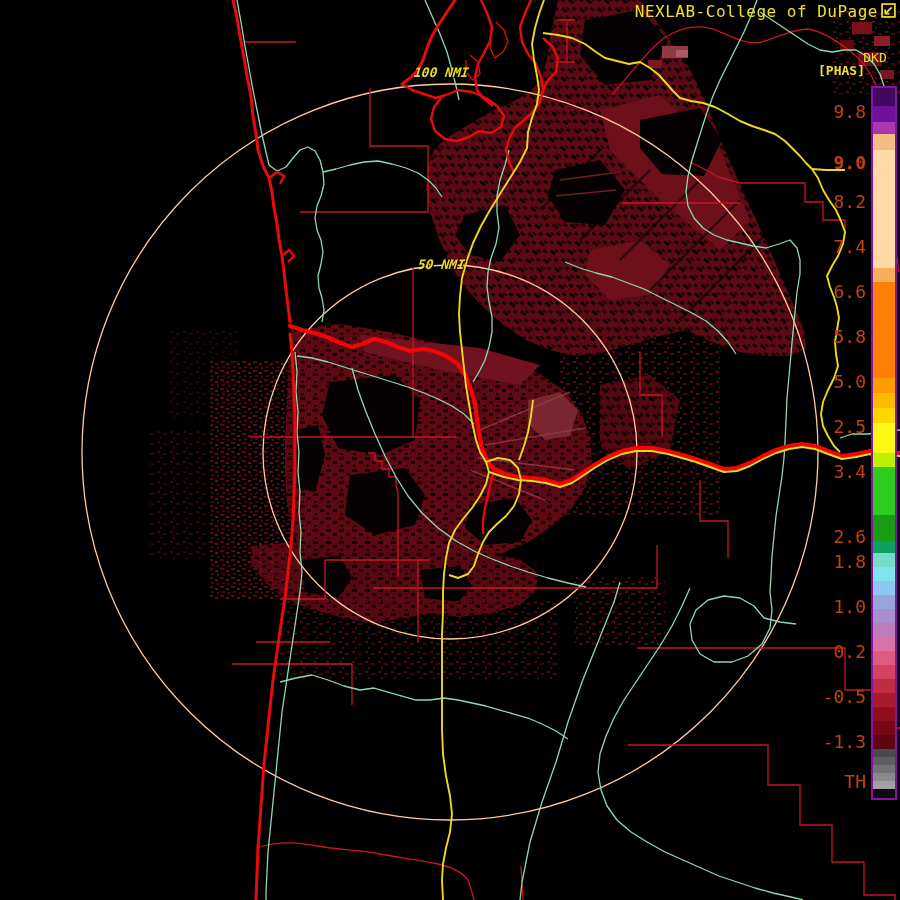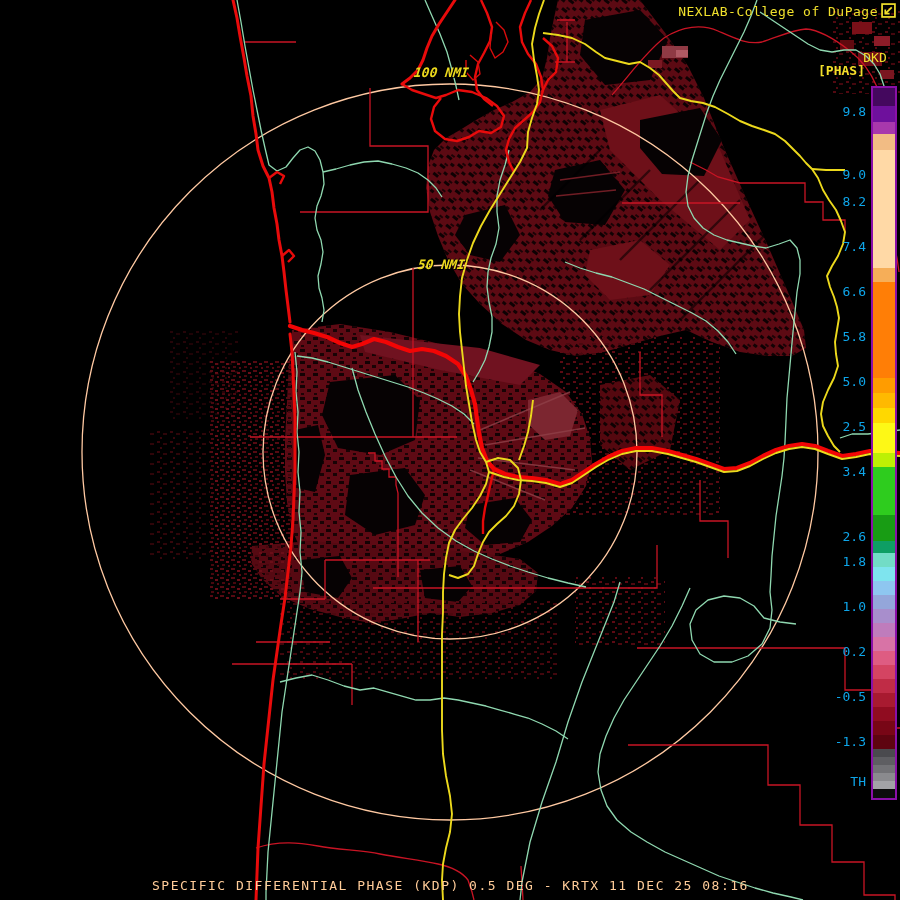--- a/index.html
+++ b/index.html
@@ -11,29 +11,29 @@
   .shore3{stroke:#d80c0c;stroke-width:1.4;fill:none;stroke-linejoin:round;}
   .rivermajor{stroke:#f20505;stroke-width:4.2;fill:none;stroke-linejoin:round;stroke-linecap:round;}
   .riverstub{stroke:#e30808;stroke-width:2.4;fill:none;}
   .county{stroke:#c81424;stroke-width:1.3;fill:none;stroke-linejoin:miter;}
   .stream{stroke:#8fd8b0;stroke-width:1.3;fill:none;stroke-linejoin:round;}
   .hwy{stroke:#ecd91c;stroke-width:1.9;fill:none;stroke-linejoin:round;}
   .ring{stroke:#ffc9a2;stroke-width:1.3;fill:none;}
   .lbl{position:absolute;color:#f2df2a;font-size:13px;line-height:15px;white-space:pre;}
   .ringlbl{position:absolute;color:#ecd91c;font-size:13px;font-weight:bold;font-style:italic;
            transform:skewX(-6deg);text-shadow:1px 1px 0 #000;white-space:pre;}
-  #brand{position:absolute;top:4px;right:22px;color:#f0e02c;font-size:13px;letter-spacing:.5px;}
+  #brand{position:absolute;top:4px;right:22px;color:#f0e02c;font-size:16px;letter-spacing:.5px;}
   #brandicon{position:absolute;top:3px;right:4px;width:15px;height:15px;}
   #prod-id{position:absolute;top:50px;left:858px;width:34px;text-align:center;}
   #prod-units{position:absolute;top:63px;left:818px;width:52px;text-align:left;font-weight:bold;}
   #colorbar{position:absolute;left:871px;top:86px;width:22px;height:710px;
             border:2px solid #8a10a8;background:#000;}
   .cbseg{width:22px;}
-  .cbtick{position:absolute;left:818px;width:48px;text-align:right;color:#0ea5e9;
-          font-size:13px;line-height:14px;}
+  .cbtick{position:absolute;left:818px;width:48px;text-align:right;color:#c2410c;
+          font-size:18px;line-height:14px;}
   #caption{position:absolute;left:152px;top:878px;color:#ffcc99;font-size:13px;
            letter-spacing:1.5px;white-space:pre;}
 </style>
 </head>
 <body>
 
 <div id="app">
 
 <svg id="mapsvg" width="900" height="900" viewBox="0 0 900 900">
   <defs>
@@ -253,32 +253,31 @@
       <div class="cbseg" style="height: 14px; background: rgb(94, 4, 16);"></div>
       <div class="cbseg" style="height: 8px; background: rgb(74, 74, 78);"></div>
       <div class="cbseg" style="height: 8px; background: rgb(94, 94, 98);"></div>
       <div class="cbseg" style="height: 8px; background: rgb(114, 114, 118);"></div>
       <div class="cbseg" style="height: 8px; background: rgb(138, 138, 142);"></div>
       <div class="cbseg" style="height: 8px; background: rgb(162, 162, 166);"></div>
       <div class="cbseg" style="height: 9px; background: rgb(12, 12, 12);"></div>
     </div>
 <div id="cbticks">
       <div class="cbtick" style="top: 105px;">9.8</div>
-      <div class="cbtick" style="top: 168px;">9.0</div>
+      <div class="cbtick" style="top: 156px; font-weight: bold;">9.0</div>
       <div class="cbtick" style="top: 195px;">8.2</div>
       <div class="cbtick" style="top: 240px;">7.4</div>
       <div class="cbtick" style="top: 285px;">6.6</div>
       <div class="cbtick" style="top: 330px;">5.8</div>
       <div class="cbtick" style="top: 375px;">5.0</div>
       <div class="cbtick" style="top: 420px;">2.5</div>
       <div class="cbtick" style="top: 465px;">3.4</div>
       <div class="cbtick" style="top: 530px;">2.6</div>
       <div class="cbtick" style="top: 555px;">1.8</div>
       <div class="cbtick" style="top: 600px;">1.0</div>
       <div class="cbtick" style="top: 645px;">0.2</div>
       <div class="cbtick" style="top: 690px;">-0.5</div>
       <div class="cbtick" style="top: 735px;">-1.3</div>
       <div class="cbtick" style="top: 775px;">TH</div>
     </div>
 
-<div id="caption">SPECIFIC DIFFERENTIAL PHASE (KDP) 0.5 DEG - KRTX 11 DEC 25 08:16</div>
 
 </div>
 
 </body></html>

